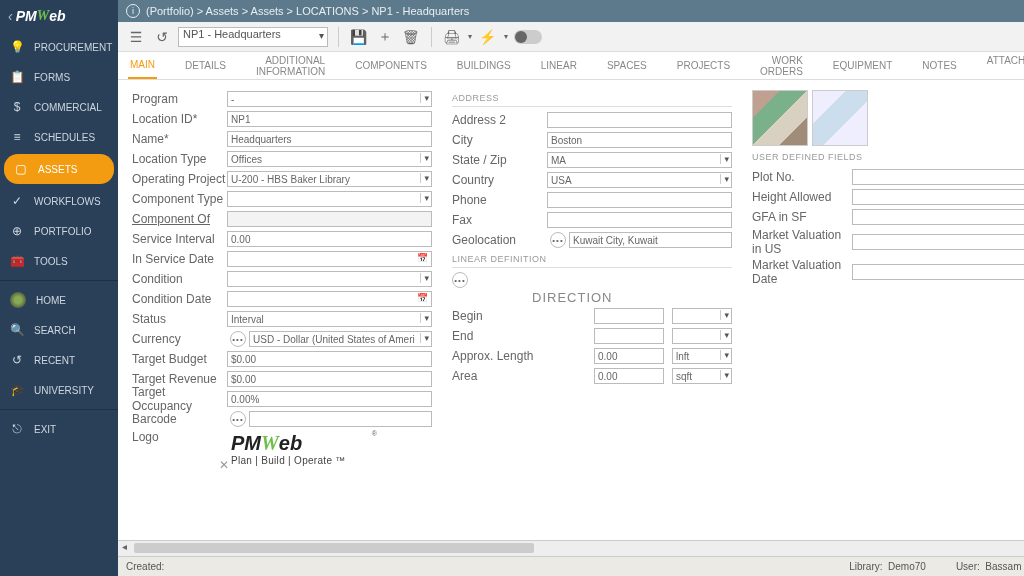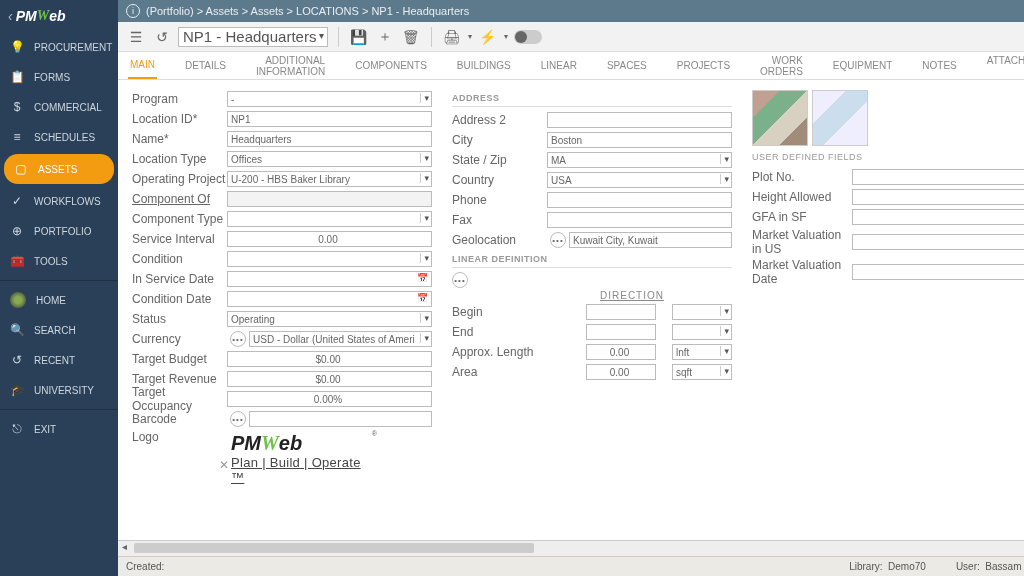--- a/index.html
+++ b/index.html
@@ -22,21 +22,21 @@
 
 
 .main { flex: 1; display: flex; flex-direction: column; background:#fff; }
 .breadcrumb { background: #5d7a8c; color: #e8eef2; height: 22px; display: flex; align-items: center; padding: 0 8px; font-size: 11px; gap:6px;}
 .breadcrumb .info { width:14px; height:14px; border-radius:50%; border:1px solid #e8eef2; display:inline-flex; align-items:center; justify-content:center; font-size:9px;}
 
 
 .toolbar { background: #f2f2f2; border-bottom: 1px solid #ddd; height: 30px; display: flex; align-items: center; padding: 0 8px; gap: 6px; }
 .tb-btn { width: 20px; height: 20px; display:inline-flex; align-items:center; justify-content:center; color:#666; cursor:pointer; font-size:14px;}
 .tb-sep { width:1px; height:20px; background:#ccc; margin: 0 4px; }
-.tb-select { height: 20px; font-size: 15px; border:1px solid #bbb; width: 150px; padding:0 4px; background:#fff; position:relative;}
+.tb-select { height: 20px; font-size: 11px; border:1px solid #bbb; width: 150px; padding:0 4px; background:#fff; position:relative;}
 .tb-select::after{content:"▾"; position:absolute; right:3px; top:2px; font-size:10px; color:#555;}
 .toggle { width:28px; height:14px; background:#ccc; border-radius:7px; position:relative;}
 .toggle::after{content:""; width:12px; height:12px; background:#666; border-radius:50%; position:absolute; top:1px; left:1px;}
 
 
 .tabs { display:flex; border-bottom:1px solid #ddd; height:28px; padding:0 10px; gap:26px; font-size:10px; color:#888;}
 .tab { display:flex; align-items:center; cursor:pointer; padding:0 2px;text-align:right;}
 .tab.active { color:#f39c12; border-bottom:2px solid #f39c12; }
 
 
@@ -45,34 +45,34 @@
 .col1 { width: 300px; }
 .col2 { width: 280px; }
 .col3 { flex:1; min-width:220px;}
 .frow { display:flex; align-items:center; height: 18px; margin-bottom: 2px;}
 .frow label { width: 95px; font-size: 12px; color:#666;}
 .frow label.under { text-decoration: underline; }
 .inp { flex:1; height:16px; border:1px solid #bbb; background:#fff; font-size:10px; padding:0 3px; display:flex; align-items:center; position:relative;}
 .inp.ro { background:#f3f3f3; }
 .inp.drop::after { content:"▾"; position:absolute; right:2px; top:1px; font-size:9px; color:#555; border-left:1px solid #ccc; padding-left:3px;}
 .inp.date::after { content:"📅"; position:absolute; right:2px; top:1px; font-size:9px; }
-.inp.right { justify-content:center; padding-right:6px;}
+.inp.right { justify-content:flex-start; padding-right:6px;}
 .dots { width:16px; height:16px; border:1px solid #bbb; border-radius:50%; display:inline-flex; align-items:center; justify-content:center; font-size:8px; color:#666; margin:0 3px; cursor:pointer; letter-spacing:1px;}
-.section-h { font-size:9px; color:#999; letter-spacing:0.5px; padding:3px 0; border-bottom:1px solid #ddd; margin-bottom:4px; text-transform:uppercase;font-weight:bold;}
-.direction-h { font-size:10px; color:#888; text-align:center; margin:2px 0 2px 80px; letter-spacing:1px;text-decoration:underline;}
+.section-h { font-size:9px; color:#999; letter-spacing:0.5px; padding:3px 0; border-bottom:1px solid #ddd; margin-bottom:4px; text-transform:uppercase;}
+.direction-h { font-size:13px; color:#888; text-align:left; margin:2px 0 2px 80px; letter-spacing:1px;}
 .frow2 .inp { width:70px; flex:none;}
-.frow2 .inp + .inp { width:60px; margin-left:16px;}
+.frow2 .inp + .inp { width:60px; margin-left:8px;}
 .thumbs { display:flex; gap:4px; }
 .thumb { width:56px; height:56px; border:1px solid #ccc; background:linear-gradient(135deg,#c0a090 25%,#7ab08a 25% 50%,#d8d0c0 50% 75%,#a08c78 75%); }
 .thumb.map { background:linear-gradient(135deg,#eef 30%,#cde 30% 60%,#eef 60%); }
 .udf-h { font-size:9px; color:#999; margin:6px 0 6px 0; letter-spacing:0.5px;}
 .logo-img { width:140px; height:40px; margin-left:4px; margin-top:2px; position:relative;}
 .logo-img .txt { font-size:20px; font-weight:bold; font-style:italic;}
 .logo-img .pm2{color:#222;} .logo-img .w2{color:#6fc04a; font-family:cursive;} .logo-img .eb2{color:#222;}
-.logo-img .sub{ font-size:13px; color:#444; letter-spacing:0.3px;text-decoration:underline;}
+.logo-img .sub{ font-size:10px; color:#444; letter-spacing:0.3px;}
 .logo-close{ position:absolute; left:-12px; bottom:0; color:#999; font-size:12px; cursor:pointer;}
 .logo-r{ position:absolute; right:-6px; top:-2px; font-size:7px;}
 
 
 .status { height:20px; background:#eceae4; border-top:1px solid #ccc; display:flex; align-items:center; padding:0 8px; font-size:10px; color:#555; gap:30px;}
 .status .sp{flex:1;}
 .hscroll { height:16px; background:#eee; border-top:1px solid #ccc; position:relative;}
 .hscroll::before{content:"◂"; position:absolute; left:4px; top:0; font-size:10px; color:#666;}
 .hscroll::after{content:"▸"; position:absolute; right:4px; top:0; font-size:10px; color:#666;}
 .hscroll .bar{ position:absolute; left:16px; top:2px; height:10px; width:400px; background:#ccc; border-radius:2px;}
@@ -211,49 +211,49 @@
                 <span>Offices</span>
               </div>
             </div>
           <div class="frow">
               <label>Operating Project</label>
               <div class="inp drop">
                 <span>U-200 - HBS Baker Library</span>
               </div>
             </div>
           <div class="frow">
+              <label>Component Type</label>
+              <div class="inp drop"></div>
+            </div>
+          <div class="frow">
               <label class="under">Component Of</label>
               <div class="inp ro"></div>
             </div>
           <div class="frow">
-              <label>Component Type</label>
-              <div class="inp drop"></div>
-            </div>
-          <div class="frow">
               <label>Service Interval</label>
               <div class="inp right">
                 <span>0.00</span>
               </div>
+            </div>
+          <div class="frow">
+              <label>In Service Date</label>
+              <div class="inp date"></div>
             </div>
           <div class="frow">
               <label>Condition</label>
               <div class="inp drop"></div>
             </div>
           <div class="frow">
-              <label>In Service Date</label>
-              <div class="inp date"></div>
-            </div>
-          <div class="frow">
               <label>Condition Date</label>
               <div class="inp date"></div>
             </div>
           <div class="frow">
               <label>Status</label>
               <div class="inp drop">
-                <span>Operating</span>
+                <span>Interval</span>
               </div>
             </div>
           <div class="frow">
               <label>Currency</label>
               <span class="dots">•••</span>
               <div class="inp drop">
                 <span>USD - Dollar (United States of Ameri</span>
               </div>
             </div>
           <div class="frow">

